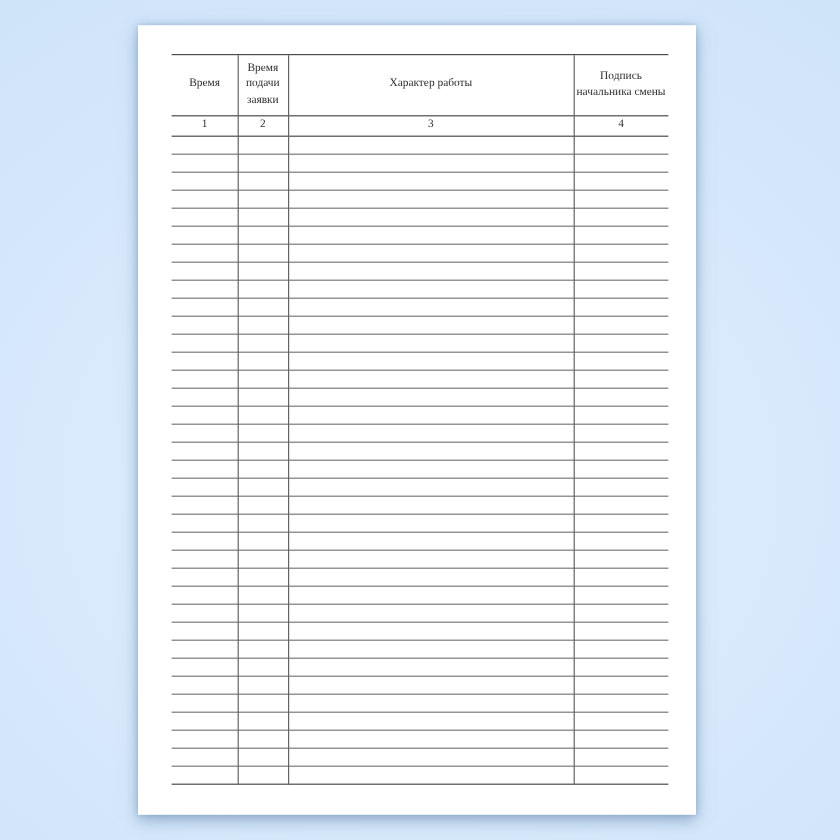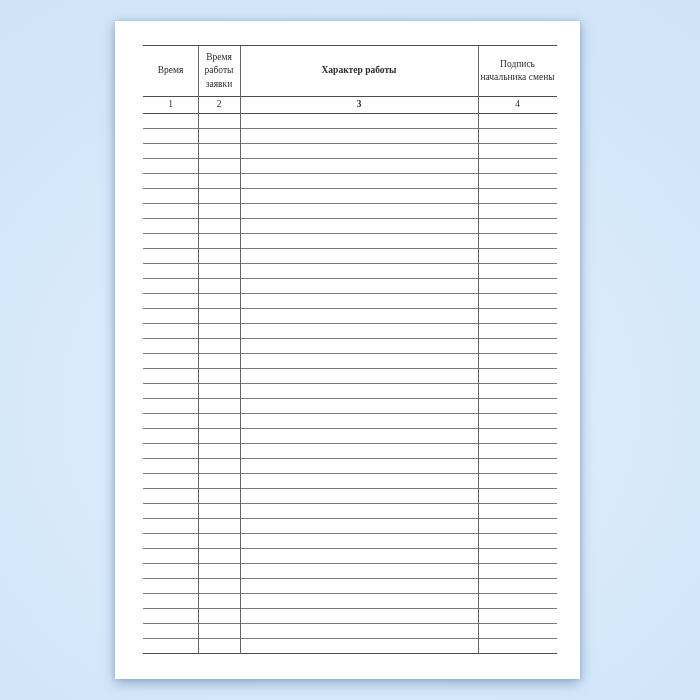--- a/index.html
+++ b/index.html
@@ -25,41 +25,41 @@
   .hrow { height:51px; border-bottom:1px solid #4d4d4d; }
   .nrow { height:17px; border-bottom:1px solid #4d4d4d; }
   .cell {
     display:flex; align-items:center; justify-content:center;
     text-align:center; color:#2e2e2e;
     font-size:9.5px; line-height:13.5px;
     padding:0 2px;
   }
   .c1 { width:55px; }
   .c2 { width:42px; }
-  .c3 { width:238px;font-weight:bold; }
+  .c3 { width:238px; }
   .c4 { width:79px; }
   .body-row { width:414px; height:15px; border-bottom:1px solid #7b7b7b; }
   .body-row:last-child { border-bottom:1px solid #4d4d4d; }
   .vline {
     position:absolute; top:0; width:1px; height:608px; background:#646464;
   }
   .v1 { left:55px; }
   .v2 { left:97px; }
   .v3 { left:335px; }
 </style>
 </head>
 <body>
 
 <div class="desktop">
   <div class="sheet">
     <div class="tbl">
 
       <div class="row hrow">
         <div class="cell c1">Время</div>
-        <div class="cell c2">Время работы заявки</div>
+        <div class="cell c2">Время подачи заявки</div>
         <div class="cell c3">Характер работы</div>
         <div class="cell c4">Подпись начальника смены</div>
       </div>
 
       <div class="row nrow">
         <div class="cell c1">1</div>
         <div class="cell c2">2</div>
         <div class="cell c3">3</div>
         <div class="cell c4">4</div>
       </div>

